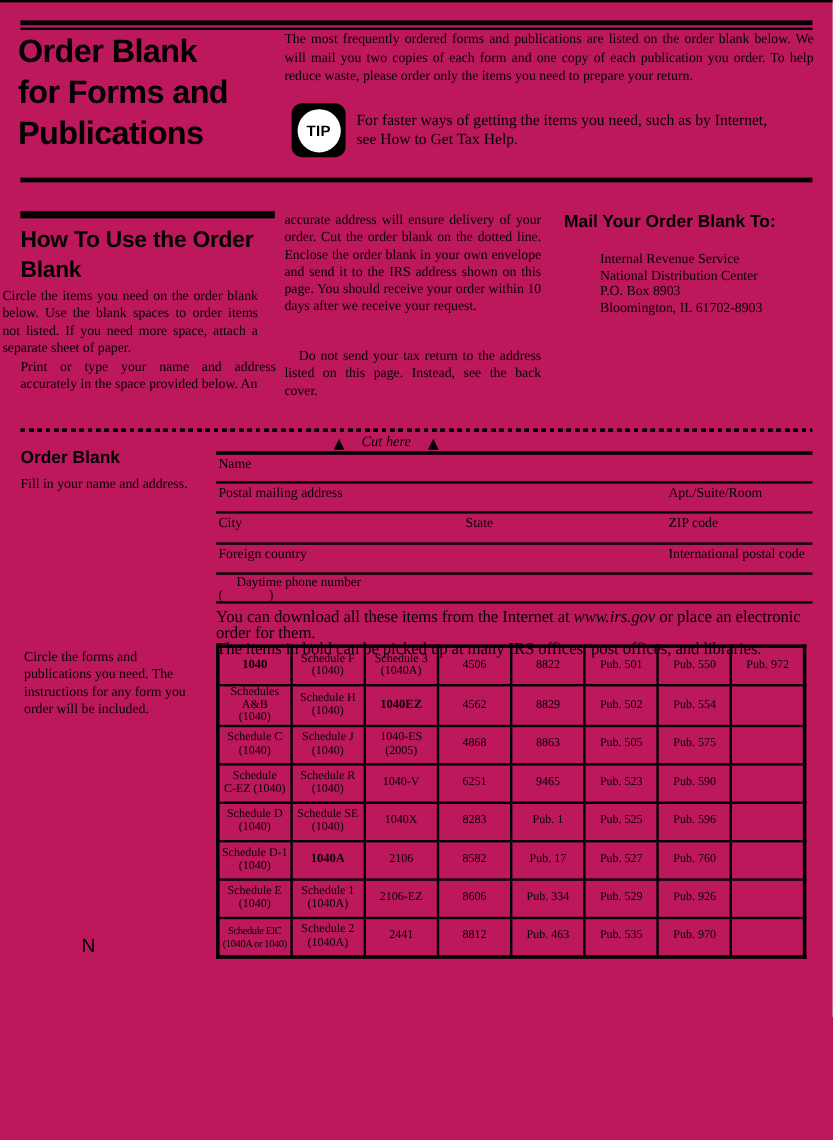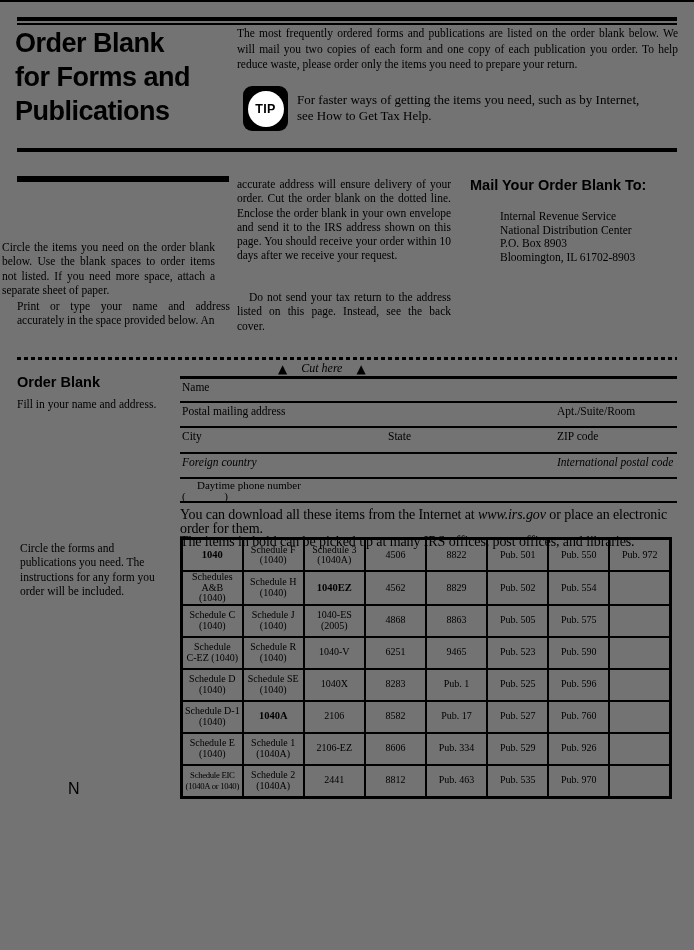--- a/index.html
+++ b/index.html
@@ -1,16 +1,16 @@
 <!DOCTYPE html>
 <html><head>
 <meta charset="utf-8">
 <style>
   html,body { margin:0; padding:0; background:#fff; }
-  .page { position:relative; width:694px; height:950px; background:#737373; color:#000;
+  .page { position:relative; width:694px; height:950px; background:#be185d; color:#000;
           font-family:"Liberation Serif", serif; overflow:hidden; }
   .abs { position:absolute; }
   .sans { font-family:"Liberation Sans", sans-serif; }
   .rule { background:#000; }
 
   .title { font-size:27px; line-height:34px; font-weight:bold; white-space:pre-line;
            letter-spacing:-0.5px; margin:0; }
   .intro { font-size:11.5px; line-height:15.5px; text-align:justify; margin:0; }
   .tip-box { width:45px; height:45px; background:#000; border-radius:9px;
              display:flex; align-items:center; justify-content:center; }
@@ -63,20 +63,21 @@
     <div class="tip-circle">
       <span>TIP</span>
     </div>
   </div>
   <p class="abs tip-text" style="left:297px; top:92px; width:360px;">For faster ways of getting the items you need, such as by Internet,
 see How to Get Tax Help.</p>
 
   <div class="abs rule" style="left:17px; top:148px; width:660px; height:4px;"></div>
 
   <div class="abs rule" style="left:17px; top:176px; width:212px; height:6px;"></div>
+  <h2 class="abs sans h2" style="left:17px; top:188px; width:214px;">How To Use the Order Blank</h2>
   <p class="abs body-text" style="left:2px; top:240px; width:213px;">Circle the items you need on the order blank below. Use the blank spaces to order items not listed. If you need more space, attach a separate sheet of paper.</p>
   <p class="abs body-text" style="left:17px; top:299px; width:213px;">Print or type your name and address accurately in the space provided below. An</p>
   <p class="abs body-text" style="left:237px; top:177px; width:214px;">accurate address will ensure delivery of your order. Cut the order blank on the dotted line. Enclose the order blank in your own envelope and send it to the IRS address shown on this page. You should receive your order within 10 days after we receive your request.</p>
   <p class="abs body-text" style="left:237px; top:290px; width:214px; text-indent:12px;">Do not send your tax return to the address listed on this page. Instead, see the back cover.</p>
 
   <h2 class="abs sans h3" style="left:470px; top:177px;">Mail Your Order Blank To:</h2>
   <div class="abs body-text pre" style="left:500px; top:210px; line-height:13.5px;">Internal Revenue Service
 National Distribution Center
 P.O. Box 8903
 Bloomington, IL 61702-8903</div>
@@ -97,21 +98,21 @@
     </div>
     <div class="f-row" style="height:23px;">
       <span class="f-label" style="left:2px;">Postal mailing address</span>
       <span class="f-label" style="left:377px;">Apt./Suite/Room</span>
     </div>
     <div class="f-row" style="height:24px;">
       <span class="f-label" style="left:2px;">City</span>
       <span class="f-label" style="left:208px;">State</span>
       <span class="f-label" style="left:377px;">ZIP code</span>
     </div>
-    <div class="f-row" style="height:23px;font-style:italic;">
+    <div class="f-row" style="height:23px;">
       <span class="f-label" style="left:2px;">Foreign country</span>
       <span class="f-label" style="left:377px;">International postal code</span>
     </div>
     <div class="f-row" style="height:22px;">
       <span class="f-label" style="left:2px; top:0; font-size:11px;margin-left:15px;">Daytime phone number</span>
       <span class="f-label" style="left:2px; top:11px; font-size:11px;">(              )</span>
     </div>
   </div>
 
   <p class="abs dl-note" style="left:180px; top:508px; width:497px;">

